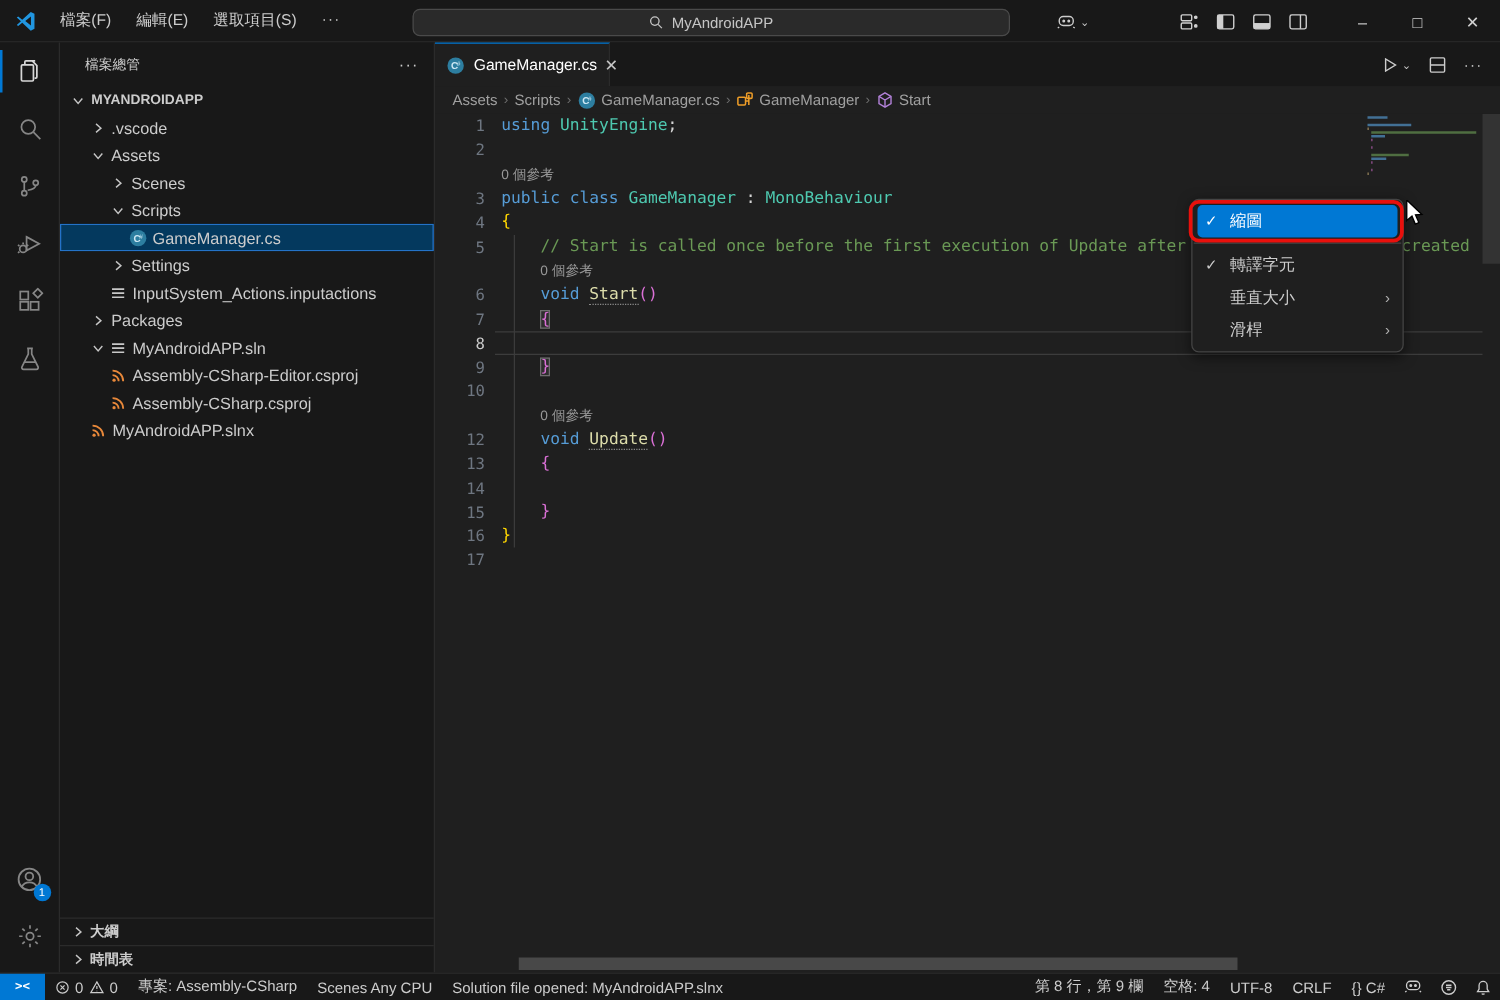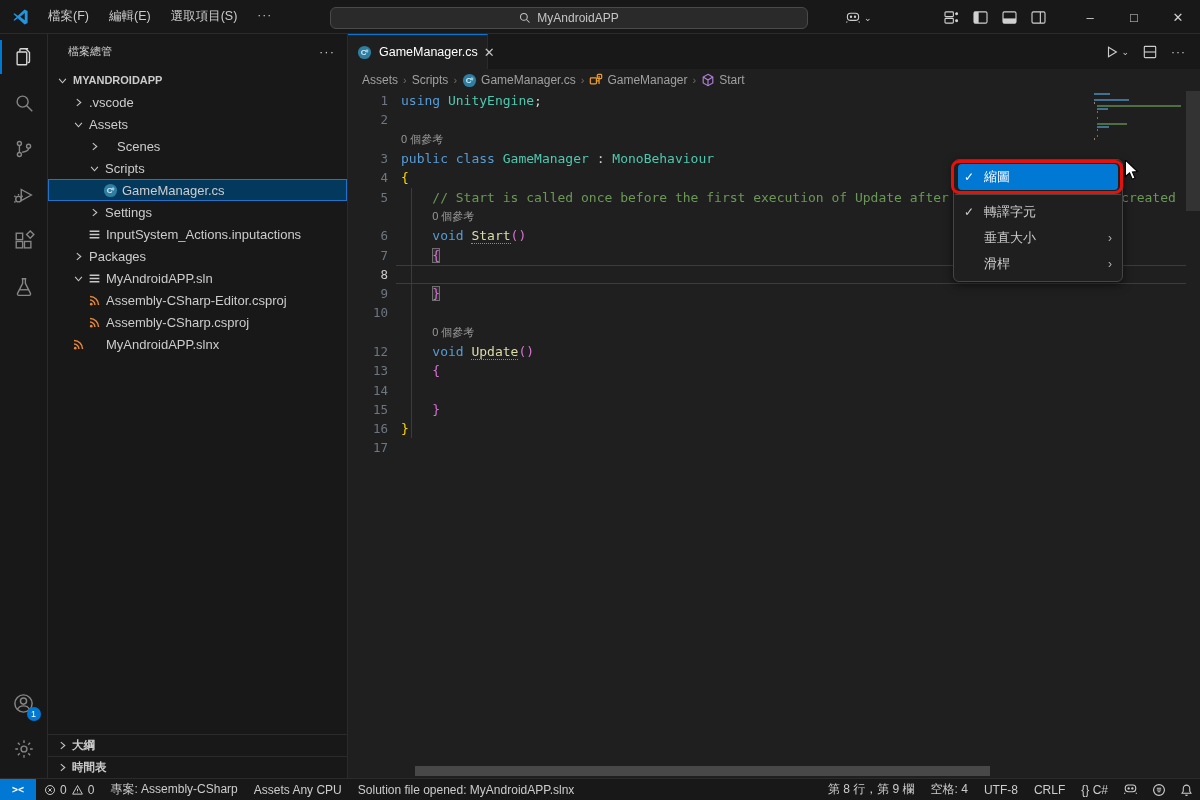--- a/index.html
+++ b/index.html
@@ -269,21 +269,21 @@
             </svg>
           </span>
           <span style="margin-left:3px;">Assets</span>
         </div>
         <div class="tree-row" style="padding-left: 38px;">
           <span class="chev">
             <svg width="9" height="9" viewBox="0 0 16 16" fill="none" stroke="#c5c5c5" stroke-width="2">
               <path d="M5 2l7 6-7 6"></path>
             </svg>
           </span>
-          <span style="margin-left:15px;">Scenes</span>
+          <span style="margin-left:3px;">Scenes</span>
         </div>
         <div class="tree-row" style="padding-left: 38px;">
           <span class="chev">
             <svg width="9" height="9" viewBox="0 0 16 16" fill="none" stroke="#c5c5c5" stroke-width="2">
               <path d="M2 5l6 7 6-7"></path>
             </svg>
           </span>
           <span style="margin-left:3px;">Scripts</span>
         </div>
         <div class="tree-row selected" style="padding-left: 54px;">
@@ -348,21 +348,21 @@
           <span class="ticon">
             <svg width="13" height="13" viewBox="0 0 16 16" fill="none" stroke="#e8883a" stroke-width="1.8">
               <path d="M3 13a10 10 0 0 1 10-10" stroke-opacity="0"></path>
               <circle cx="4" cy="12.5" r="1.6" fill="#e8883a" stroke="none"></circle>
               <path d="M2.5 7.5a6 6 0 0 1 6 6"></path>
               <path d="M2.5 3a10.5 10.5 0 0 1 10.5 10.5"></path>
             </svg>
           </span>
           <span style="margin-left:3px;">Assembly-CSharp.csproj</span>
         </div>
-        <div class="tree-row" style="padding-left: 22px; gap: 16px;">
+        <div class="tree-row" style="padding-left: 22px;">
           <span class="ticon">
             <svg width="13" height="13" viewBox="0 0 16 16" fill="none" stroke="#e8883a" stroke-width="1.8">
               <path d="M3 13a10 10 0 0 1 10-10" stroke-opacity="0"></path>
               <circle cx="4" cy="12.5" r="1.6" fill="#e8883a" stroke="none"></circle>
               <path d="M2.5 7.5a6 6 0 0 1 6 6"></path>
               <path d="M2.5 3a10.5 10.5 0 0 1 10.5 10.5"></path>
             </svg>
           </span>
           <span style="margin-left:3px;">MyAndroidAPP.slnx</span>
         </div>
@@ -619,21 +619,21 @@
         <path d="M5.8 5.8l4.4 4.4M10.2 5.8l-4.4 4.4"></path>
       </svg>
     <span>0</span>
     <svg width="13" height="12" viewBox="0 0 16 16" fill="none" stroke="#cccccc" stroke-width="1.3">
         <path d="M8 2L14.5 13.5H1.5z"></path>
         <path d="M8 6.5v3.2M8 11.5v.6"></path>
       </svg>
     <span>0</span>
   </div>
   <div class="sb-item">專案: Assembly-CSharp</div>
-  <div class="sb-item">Assets Any CPU</div>
+  <div class="sb-item">Scenes Any CPU</div>
   <div class="sb-item">Solution file opened: MyAndroidAPP.slnx</div>
   <div class="sb-right">
     <div class="sb-item">第 8 行，第 9 欄</div>
     <div class="sb-item">空格: 4</div>
     <div class="sb-item">UTF-8</div>
     <div class="sb-item">CRLF</div>
     <div class="sb-item">{} C#</div>
     <div class="sb-iconbtn">
       <svg width="15" height="13" viewBox="0 0 20 16" fill="none" stroke="#cccccc" stroke-width="1.4">
           <rect x="3" y="2" width="14" height="9" rx="4"></rect>

